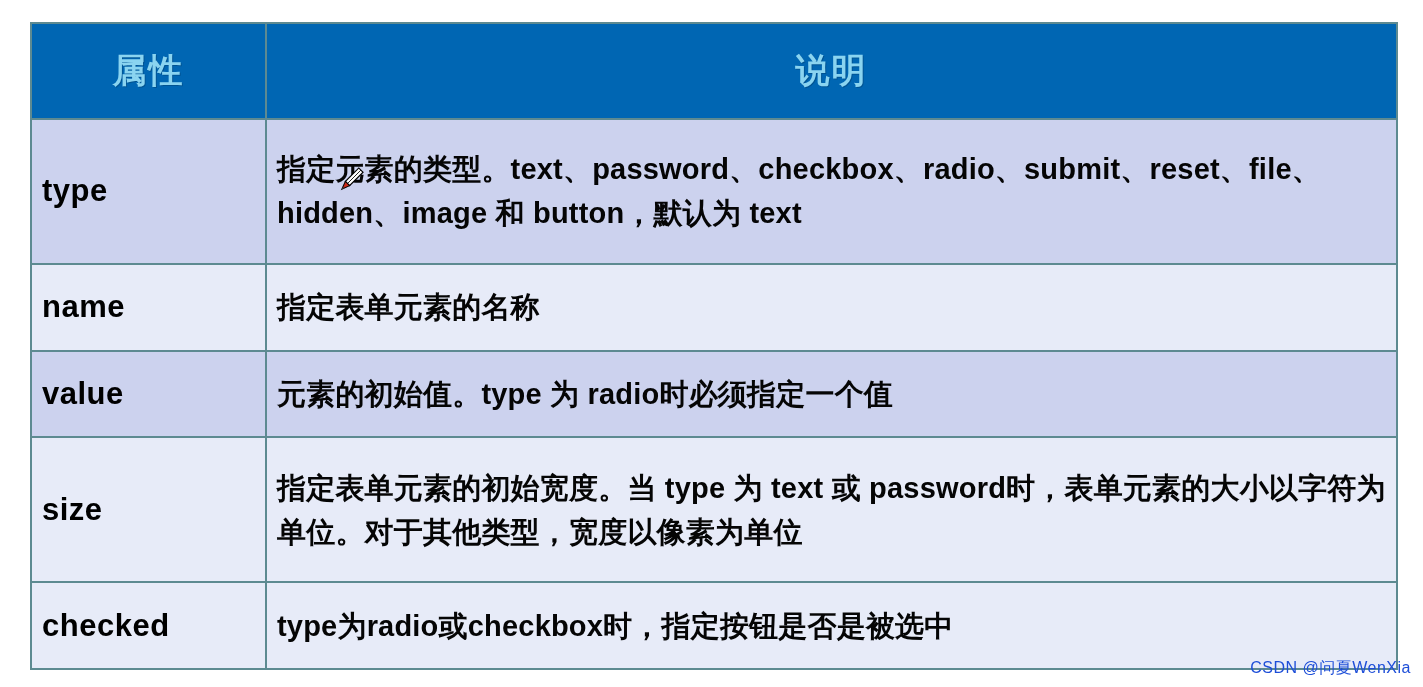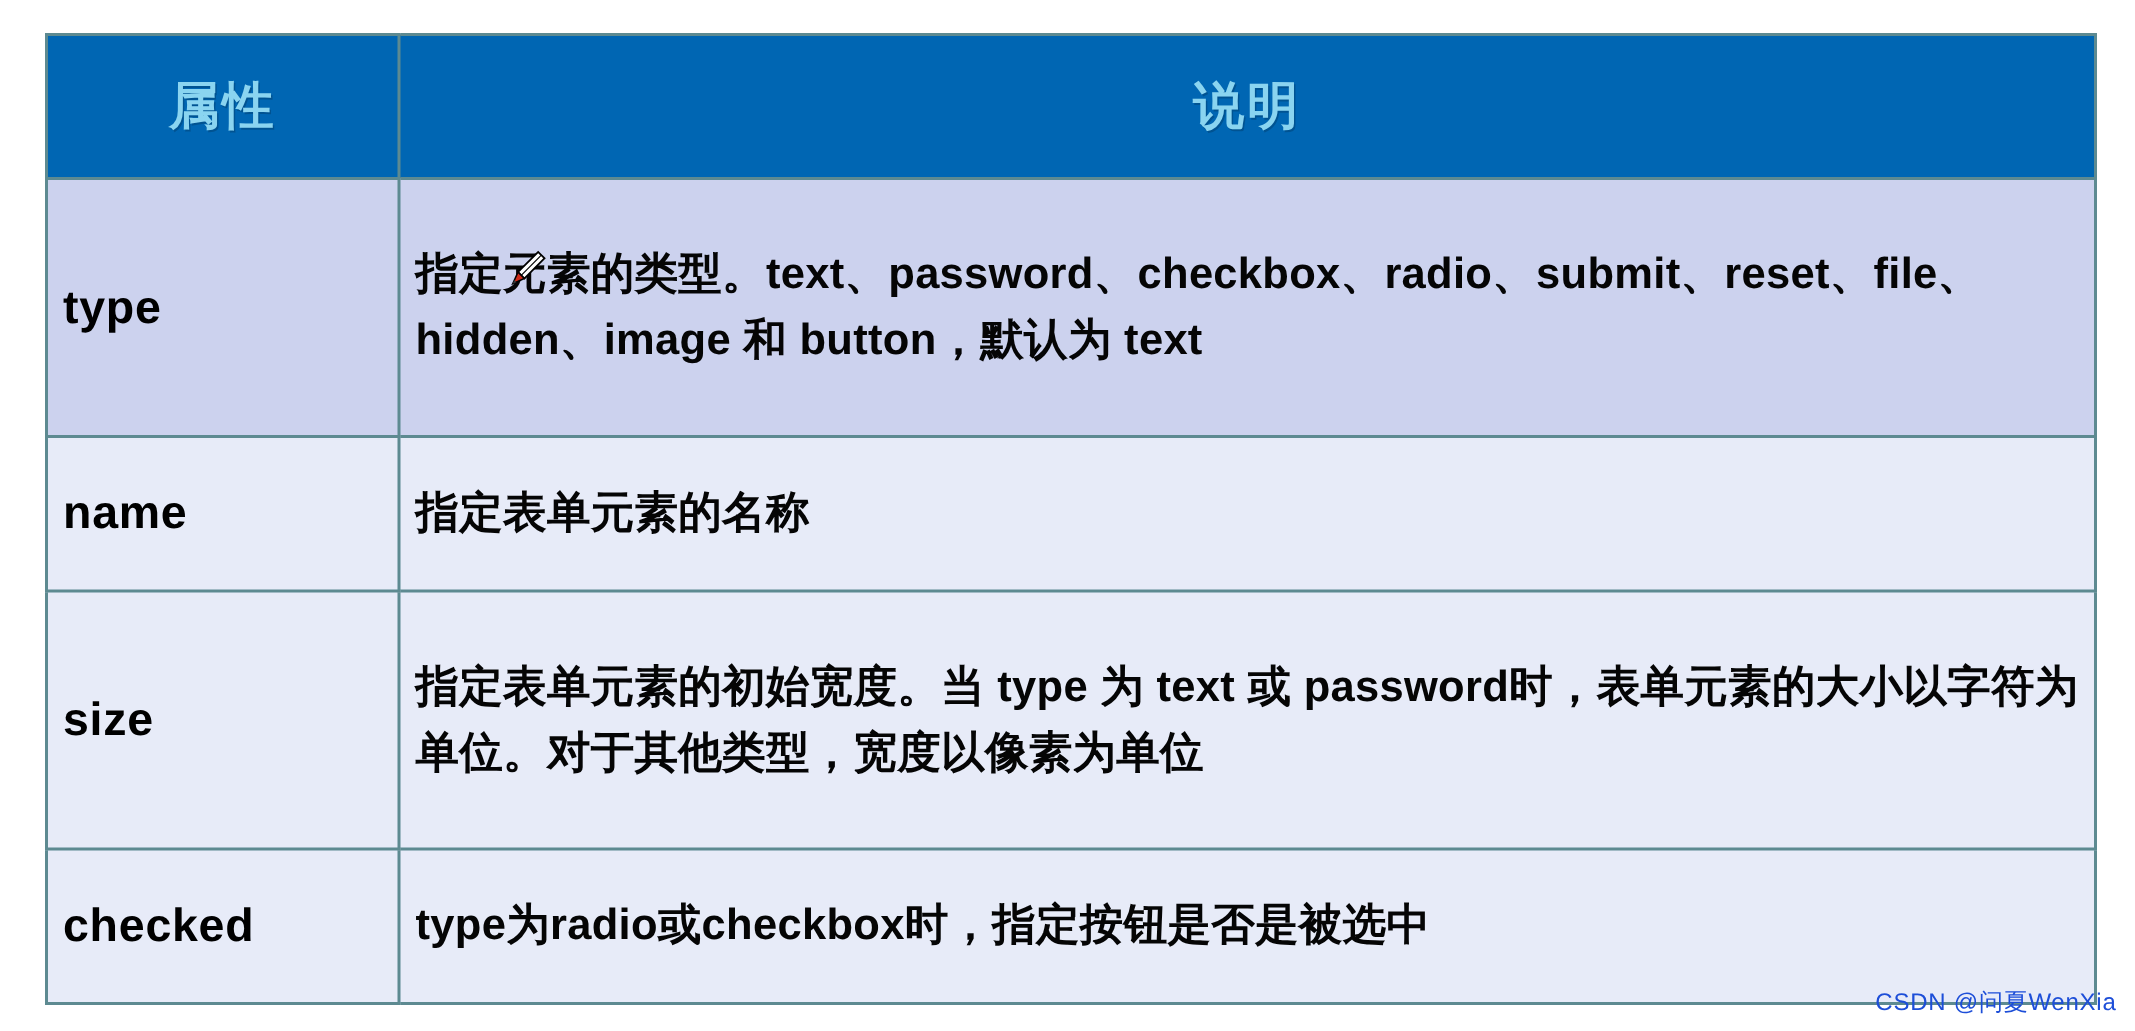--- a/index.html
+++ b/index.html
@@ -110,20 +110,24 @@
     </thead>
     <tbody>
       <tr class="shade-dark">
         <td class="attr-cell">type</td>
         <td class="desc-cell">指定元素的类型。text、password、checkbox、radio、submit、reset、file、hidden、image 和 button，默认为 text</td>
       </tr>
       <tr class="shade-light">
         <td class="attr-cell">name</td>
         <td class="desc-cell">指定表单元素的名称</td>
       </tr>
+      <tr class="shade-dark">
+        <td class="attr-cell">value</td>
+        <td class="desc-cell">元素的初始值。type 为 radio时必须指定一个值</td>
+      </tr>
       <tr class="shade-light">
         <td class="attr-cell">size</td>
         <td class="desc-cell">指定表单元素的初始宽度。当 type 为 text 或 password时，表单元素的大小以字符为单位。对于其他类型，宽度以像素为单位</td>
       </tr>
       <tr class="shade-light">
         <td class="attr-cell">checked</td>
         <td class="desc-cell">type为radio或checkbox时，指定按钮是否是被选中</td>
       </tr>
     </tbody>
   </table>

